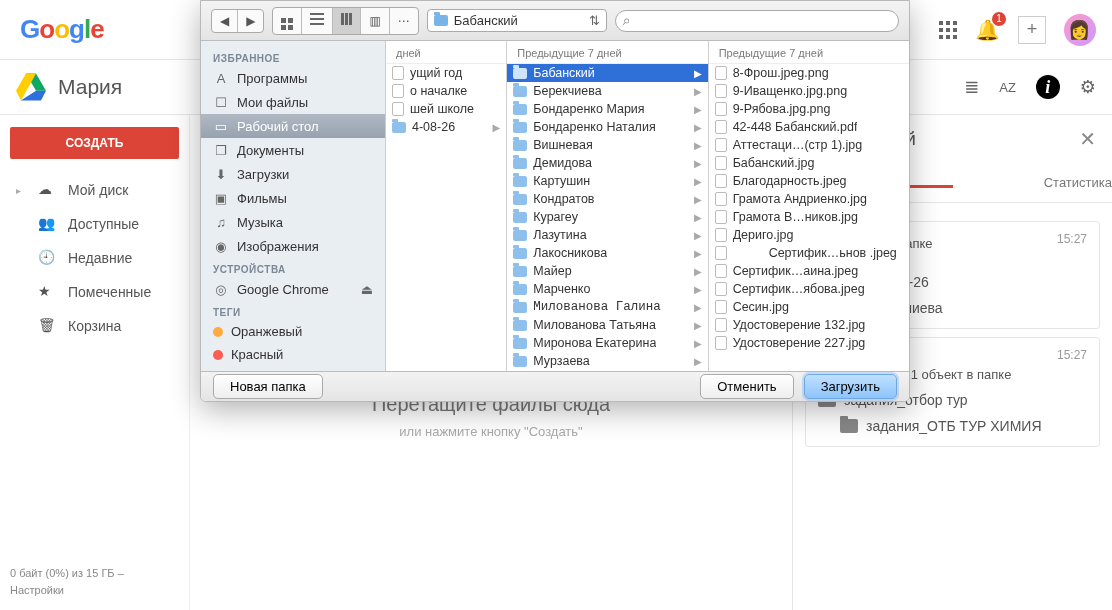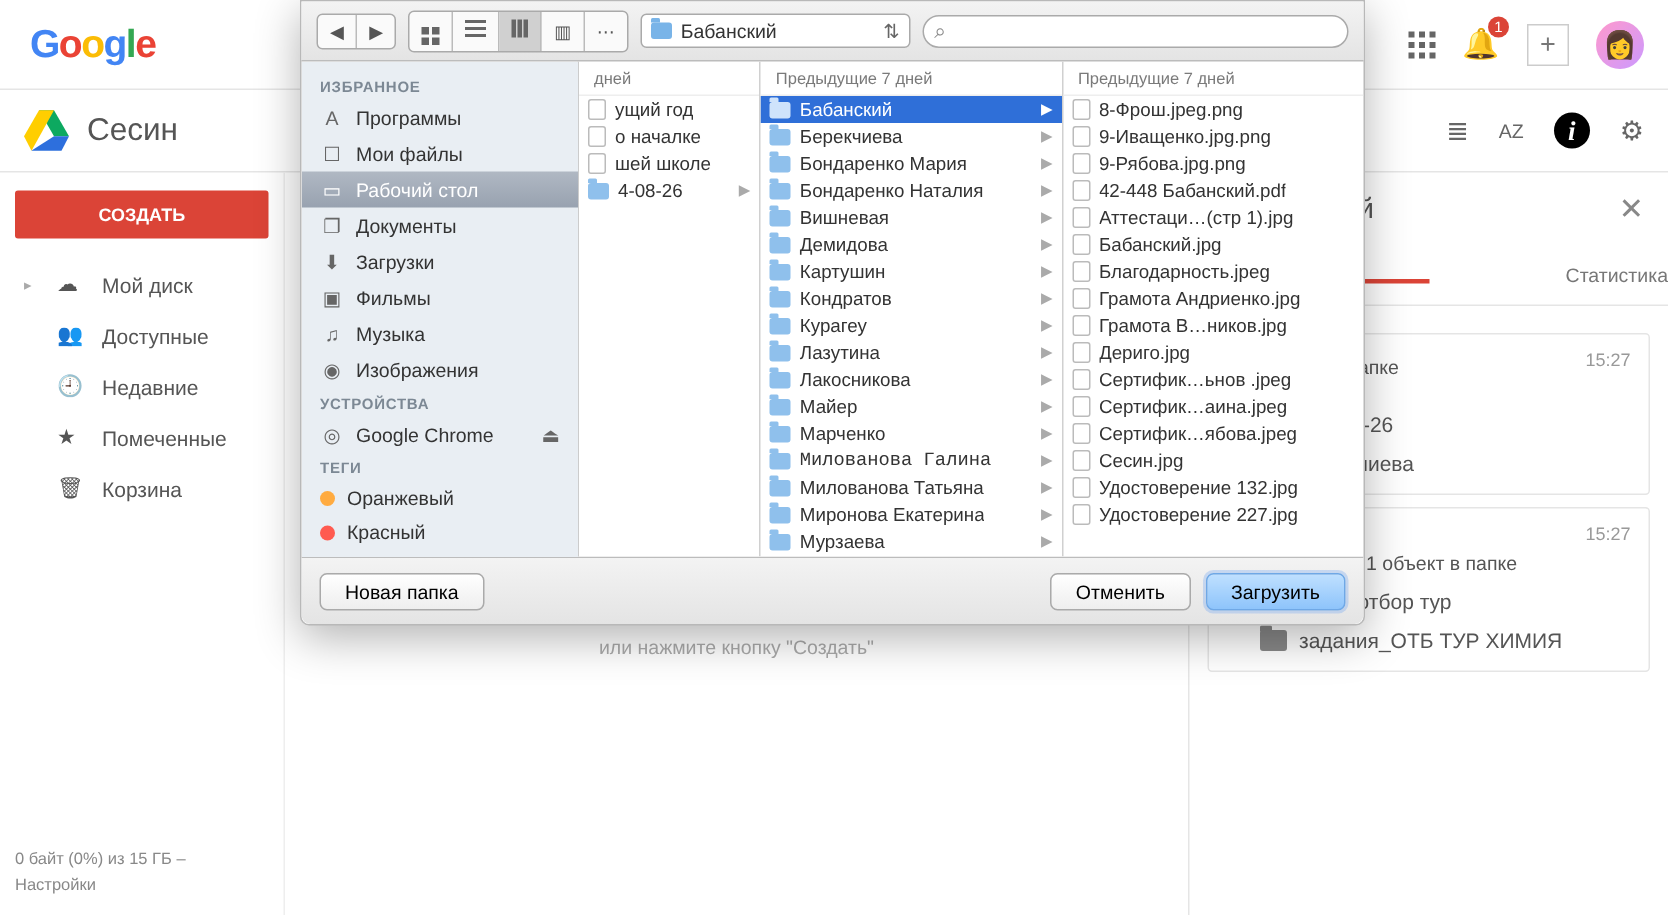--- a/index.html
+++ b/index.html
@@ -93,21 +93,21 @@
   .pk-row { display:flex; align-items:center; gap:6px; padding:2px 6px; font-size:12.5px; cursor:pointer; white-space:nowrap; overflow:hidden; }
   .pk-row .fi { width:14px; height:11px; background:#8fc0ec; border-radius:2px; flex-shrink:0; position:relative; }
   .pk-row .fi::before { content:""; position:absolute; top:-3px; left:0; width:6px; height:3px; background:#8fc0ec; border-radius:1px 1px 0 0; }
   .pk-row .doc { width:12px; height:14px; background:#fff; border:1px solid #bbb; border-radius:2px; flex-shrink:0; }
   .pk-row .arr { margin-left:auto; color:#aaa; font-size:10px; }
   .pk-row.sel { background:#2f6fd8; color:#fff; }
   .pk-row.sel .arr { color:#fff; }
   .pk-row.sel .fi { background:#cfe3fb; }
   .pk-row.sel .fi::before { background:#cfe3fb; }
 
-  .pk-foot { height:45px; background:linear-gradient(#f3f3f3,#e4e4e4); border-top:1px solid #bcbcbc; display:flex; align-items:center; padding:0 12px; border-radius:0 0 6px 6px; }
+  .pk-foot { height:30px; background:linear-gradient(#f3f3f3,#e4e4e4); border-top:1px solid #bcbcbc; display:flex; align-items:center; padding:0 12px; border-radius:0 0 6px 6px; }
   .mac-btn { border:1px solid #aaa; border-radius:5px; padding:4px 16px; font-size:13px; background:linear-gradient(#fff,#eee); cursor:pointer; }
   .mac-btn.primary { background:linear-gradient(#bfe0ff,#8ec4fb); border-color:#6fa8e6; box-shadow:0 0 0 2px rgba(120,170,240,0.35); }
   .pk-foot .spacer { flex:1; }
   .pk-foot .gap { width:10px; }
 
   
   .ic-list{display:inline-block;width:14px;height:12px;background:repeating-linear-gradient(#666 0 2px,transparent 2px 5px);}
   .ic-grid{display:inline-grid;grid-template-columns:repeat(2,5px);grid-template-rows:repeat(2,5px);gap:2px;} .ic-grid span{background:#666;}
   .ic-cols{display:inline-flex;gap:1px;} .ic-cols span{width:3px;height:12px;background:#666;}
 </style>
@@ -135,21 +135,21 @@
     <div class="g-avatar">👩</div>
   </div>
 </div>
 
 <div class="d-bar">
   <svg class="d-logo" viewBox="0 0 87 78">
       <path fill="#0DA960" d="M29 0h29l29 50H58z"></path>
       <path fill="#2D6FDD" d="M58 50h29L72.5 78H14z"></path>
       <path fill="#FFCE00" d="M29 0 0 50l14.5 28L58 0z"></path>
     </svg>
-  <span class="d-title">Сесин</span>
+  <span class="d-title">Мария</span>
   <div class="d-bar-right">
     <span>≣</span>
     <span style="font-size:13px;">AZ</span>
     <span class="d-info-dark">i</span>
     <span>⚙</span>
   </div>
 </div>
 
 <div class="main">
   <div class="sidebar">
@@ -480,21 +480,21 @@
           <div class="pk-row">
             <span class="doc"></span>
             <span style="overflow:hidden;text-overflow:ellipsis;">Грамота В…ников.jpg</span>
           </div>
           <div class="pk-row">
             <span class="doc"></span>
             <span style="overflow:hidden;text-overflow:ellipsis;">Дериго.jpg</span>
           </div>
           <div class="pk-row">
             <span class="doc"></span>
-            <span style="overflow:hidden;text-overflow:ellipsis;">Сертифик…ьнов .jpeg</span>
+            <span style="overflow:hidden;text-overflow:ellipsis;margin-left:36px;">Сертифик…ьнов .jpeg</span>
           </div>
           <div class="pk-row">
             <span class="doc"></span>
             <span style="overflow:hidden;text-overflow:ellipsis;">Сертифик…аина.jpeg</span>
           </div>
           <div class="pk-row">
             <span class="doc"></span>
             <span style="overflow:hidden;text-overflow:ellipsis;">Сертифик…ябова.jpeg</span>
           </div>
           <div class="pk-row">

